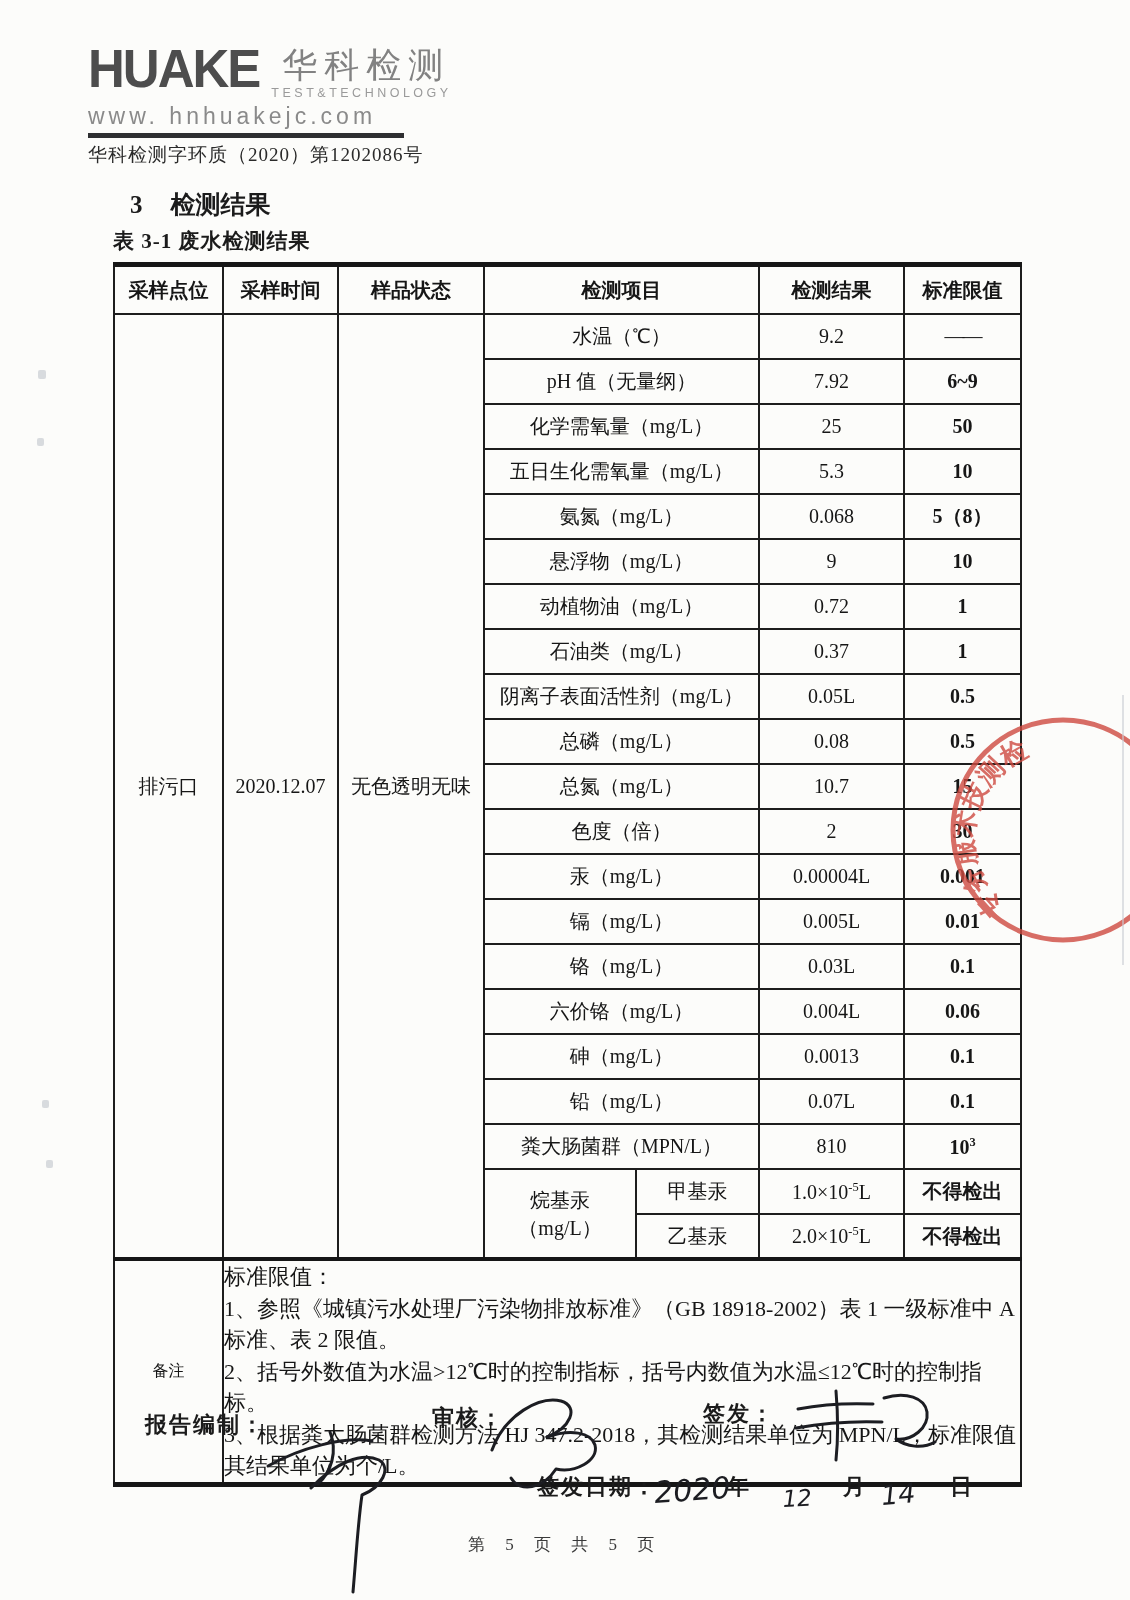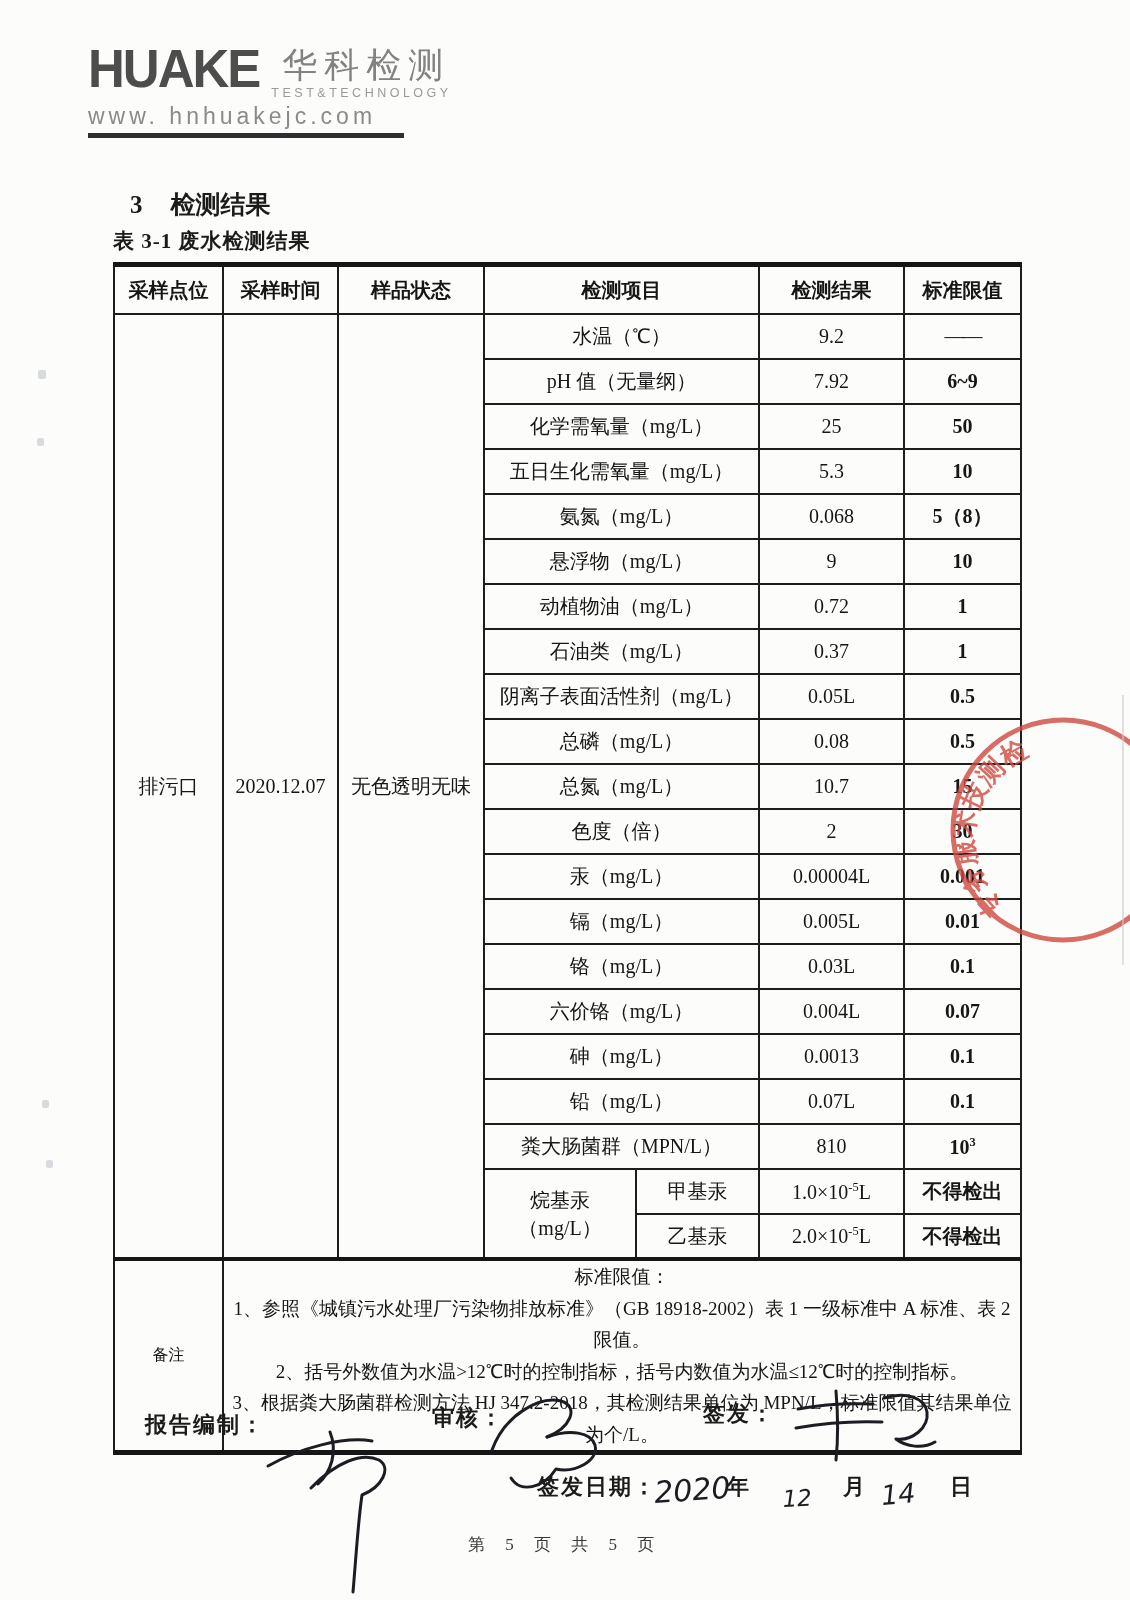--- a/index.html
+++ b/index.html
@@ -49,21 +49,21 @@
   .report-table thead th{height:46px;font-size:20px;font-weight:bold;margin-left:15px;}
   .report-table tbody tr{height:45px;}
   .c-item{white-space:nowrap;}
   .c-limit{font-weight:bold;}
   .c-limit.nb{font-weight:normal;letter-spacing:-2px;}
   .c-group div{line-height:28px;}
   sup{font-size:0.62em;}
   .remarks-row{height:136px;}
   .remarks-row td{border-top:4px solid #161616;}
   .remark-label{font-size:16px;}
-  .remark-body{text-align:center;padding:4px 10px 4px 12px;font-size:19px;line-height:31.5px;}
+  .remark-body{text-align:left;padding:4px 10px 4px 12px;font-size:22px;line-height:31.5px;}
 
   
   .sig-label{position:absolute;font-size:22px;font-weight:bold;letter-spacing:2px;}
   .date-unit{position:absolute;font-size:22px;font-weight:bold;}
   .ink{position:absolute;left:0;top:0;pointer-events:none;}
   .footer{position:absolute;left:0;right:0;top:1505px;text-align:center;
     font-size:17px;letter-spacing:8px;color:#3a3a3a;margin-top:28px;}
 
   
   .stamp{position:absolute;left:943px;top:710px;opacity:.8;}
@@ -81,20 +81,21 @@
     <div class="logo-row">
       <span class="logo-en">HUAKE</span>
       <span class="logo-cn-wrap">
         <span class="logo-cn">华科检测</span>
         <span class="logo-sub">TEST&amp;TECHNOLOGY</span>
       </span>
     </div>
     <div class="logo-web">www. hnhuakejc.com</div>
     <div class="logo-rule"></div>
   </div>
+  <div class="report-no">华科检测字环质（2020）第1202086号</div>
 
   <div class="section-heading">
     <span class="num">3</span><span>检测结果</span>
   </div>
   <div class="table-title">表 3-1 废水检测结果</div>
 
   <table class="report-table">
     <colgroup>
       <col style="width:109px">
         <col style="width:115px">
@@ -189,21 +190,21 @@
           <td class="c-limit">0.01</td>
         </tr>
         <tr>
           <td class="c-item" colspan="2">铬（mg/L）</td>
           <td class="c-result">0.03L</td>
           <td class="c-limit">0.1</td>
         </tr>
         <tr>
           <td class="c-item" colspan="2">六价铬（mg/L）</td>
           <td class="c-result">0.004L</td>
-          <td class="c-limit">0.07</td>
+          <td class="c-limit">0.06</td>
         </tr>
         <tr>
           <td class="c-item" colspan="2">砷（mg/L）</td>
           <td class="c-result">0.0013</td>
           <td class="c-limit">0.1</td>
         </tr>
         <tr>
           <td class="c-item" colspan="2">铅（mg/L）</td>
           <td class="c-result">0.07L</td>
           <td class="c-limit">0.1</td>

